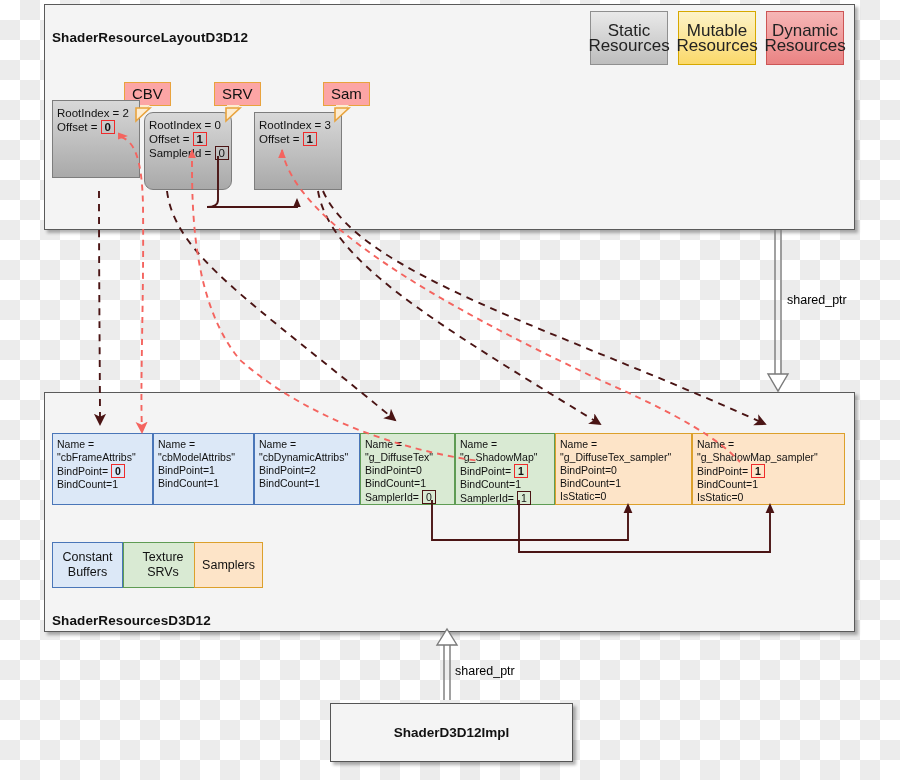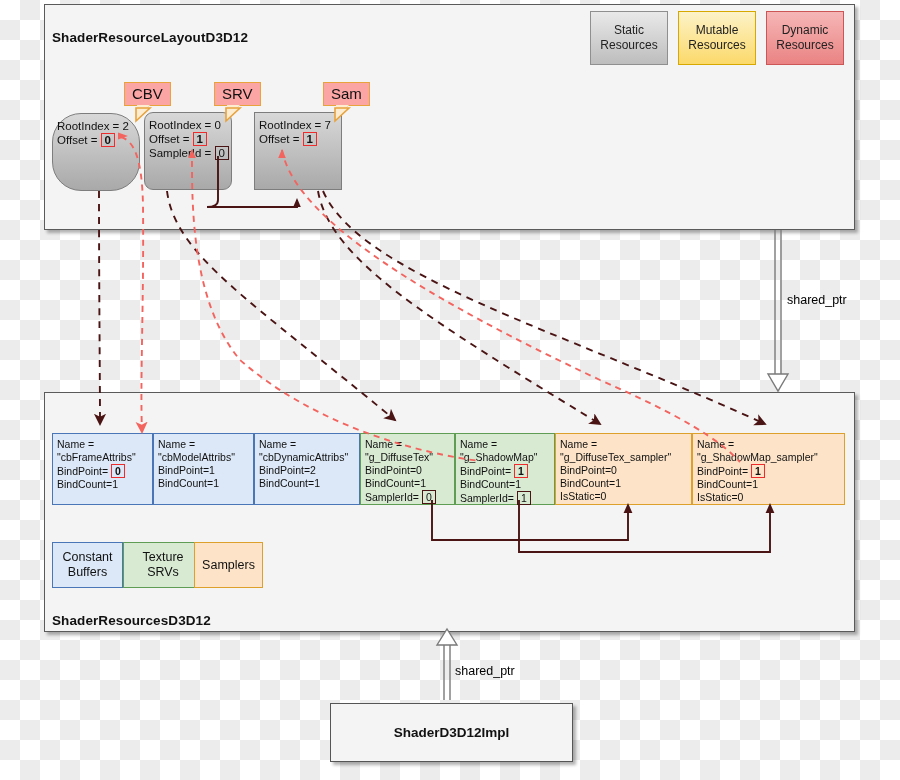--- a/index.html
+++ b/index.html
@@ -18,21 +18,21 @@
     box-shadow:3px 3px 3px rgba(0,0,0,0.30);
   }
   .panel-title{
     position:absolute;font-weight:bold;font-size:13.5px;color:#111;
     letter-spacing:0.1px;white-space:nowrap;
   }
   
   .legend-chip{
     position:absolute;width:76px;height:52px;
     display:flex;align-items:center;justify-content:center;text-align:center;
-    font-size:12px;line-height:15px;color:#222;
+    font-size:17px;line-height:15px;color:#222;
   }
   .chip-static{background:linear-gradient(#e9e9e9,#bdbdbd);border:1px solid #8f8f8f;}
   .chip-mutable{background:linear-gradient(#fdf3c8,#fbd96a);border:1px solid #d6a800;}
   .chip-dynamic{background:linear-gradient(#f6b6b6,#ea8383);border:1px solid #cc5555;}
 
   
   .rootbox{
     position:absolute;width:88px;height:78px;
     background:linear-gradient(#d8d8d8,#a9a9a9);
     border:1px solid #7d7d7d;
@@ -116,42 +116,42 @@
 </div>
 <div class="callout" style="left:214px;top:82px;">
   <span>SRV</span>
   <span class="tail"></span>
 </div>
 <div class="callout" style="left:323px;top:82px;">
   <span>Sam</span>
   <span class="tail"></span>
 </div>
 
-<div class="rootbox" style="left:52px;top:113px;border-radius:29px;">
+<div class="rootbox" style="left:52px;top:100px;">
   <div>RootIndex = 2</div>
   <div>
     <span>Offset =</span>
     <span class="val-red">0</span>
   </div>
 </div>
 
 <div class="rootbox" style="left:144px;top:112px;border-radius:9px;">
   <div>RootIndex = 0</div>
   <div>
     <span>Offset =</span>
     <span class="val-red">1</span>
   </div>
   <div>
     <span>SamplerId =</span>
     <span class="val-dark">0</span>
   </div>
 </div>
 
 <div class="rootbox" style="left:254px;top:112px;">
-  <div>RootIndex = 7</div>
+  <div>RootIndex = 3</div>
   <div>
     <span>Offset =</span>
     <span class="val-red">1</span>
   </div>
 </div>
 
 <div class="panel" style="left:44px;top:392px;width:809px;height:238px;"></div>
 <div class="panel-title" style="left:52px;top:613px;">ShaderResourcesD3D12</div>
 
 <div class="resbox res-cb" style="left:52px;top:433px;width:101px;">

